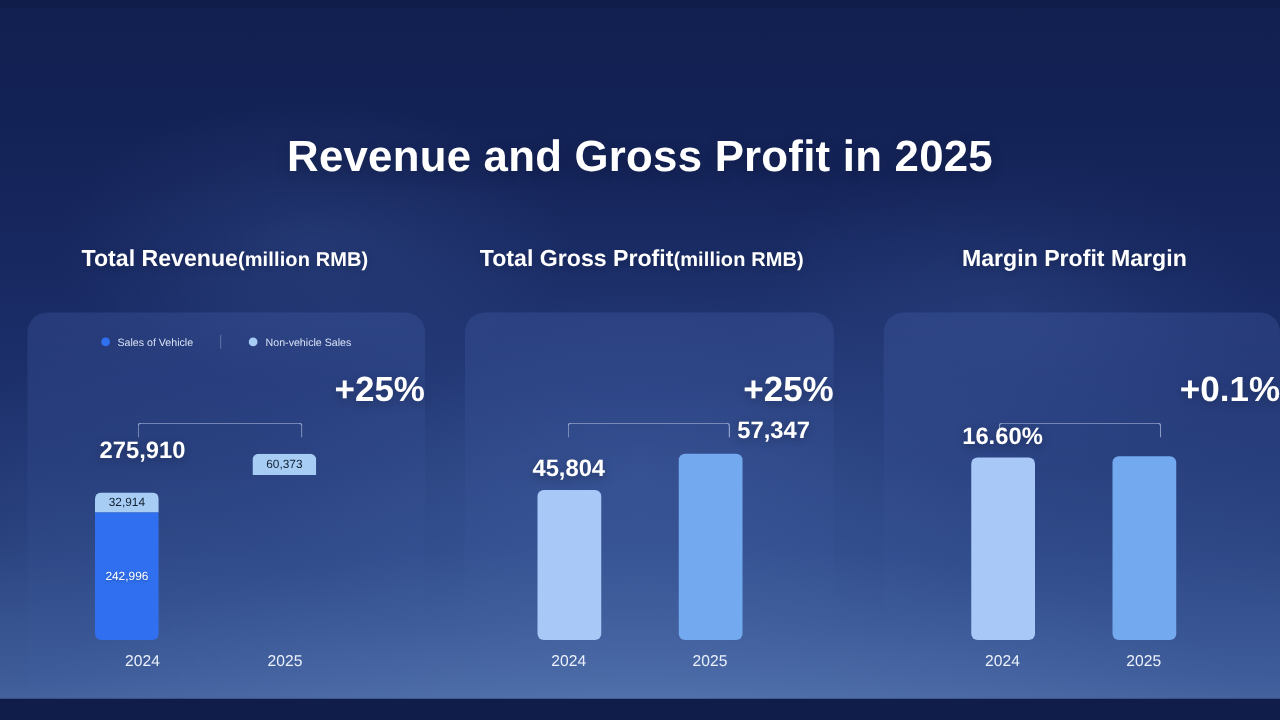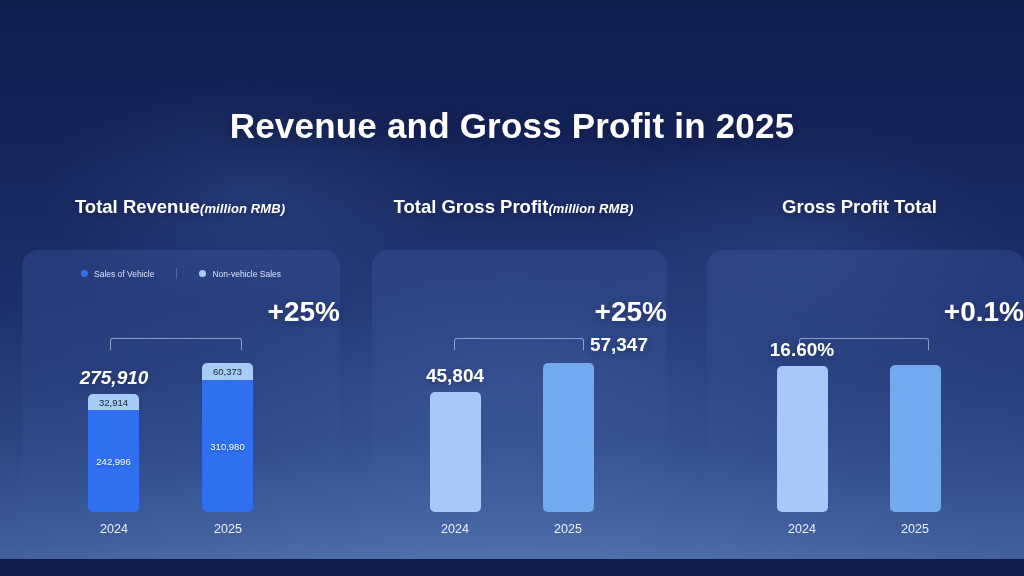--- a/index.html
+++ b/index.html
@@ -50,23 +50,22 @@
   .panel-2 { left:360px; width:307px; }
   .panel-3 { left:695px; width:329px; }
 
   .panel-head {
     width:100%; text-align:center;
     font-size:18.5px; font-weight:600; color:#ffffff;
     white-space:nowrap;
     text-shadow:0 1px 6px rgba(0,0,0,0.2);
   }
   .panel-head .unit {
-    font-size:13px; font-weight:600; color:#ffffff;
+    font-size:16px; font-weight:600; color:#ffffff;
     letter-spacing:0.1px;
-    font-style:italic;
   }
 
   .card {
     position:absolute; left:0; top:54px; width:100%; height:308px;
     background:linear-gradient(180deg, rgba(70,96,170,0.30) 0%, rgba(62,88,160,0.17) 40%, rgba(70,102,172,0.06) 100%);
     border-radius:16px 16px 0 0;
   }
   .panel-1 .card { left:22px; width:318px; }
   .panel-2 .card { left:12px; width:295px; }
   .panel-3 .card { left:12px; width:317px; }
@@ -152,38 +151,35 @@
           <span class="legend-dot" style="background:#a8cdf5"></span>
           <span class="legend-label">Non-vehicle Sales</span>
         </div>
       </div>
 
       <div class="delta" style="top:46px">+25%</div>
       <div class="bracket" style="left:88px; top:88px; width:132px;"></div>
 
       <div class="plot">
 
-        <div class="bar" style="left:66px; bottom:46px; height:118px;justify-content:center;">
+        <div class="bar" style="left:54px; bottom:46px; height:118px;justify-content:center;">
           <div class="seg" style="height:16px; background:#a8cdf5;">
             <span class="seg-label" style="color:#123; text-shadow:none;">32,914</span>
           </div>
           <div class="seg" style="height:102px; background:#3070f0;">
             <span class="seg-label">242,996</span>
           </div>
         </div>
-        <div class="bar-total" style="left:12px; bottom:169px;font-style:italic;">275,910</div>
+        <div class="bar-total" style="left:12px; bottom:186px;">275,910</div>
         <div class="year" style="left:32px; bottom:22px;">2024</div>
 
         <div class="bar" style="left:180px; bottom:46px; height:149px;">
           <div class="seg" style="height:17px; background:#a8cdf5;">
             <span class="seg-label" style="color:#123; text-shadow:none;">60,373</span>
           </div>
-          <div class="seg" style="height:132px; background:#3070f0;">
-            <span class="seg-label">310,980</span>
-          </div>
         </div>
         <div class="year" style="left:146px; bottom:22px;">2025</div>
       </div>
     </div>
   </div>
 
   <div class="panel panel-2">
     <div class="panel-head">
       <span>Total Gross Profit</span><span class="unit">(million RMB)</span>
     </div>
@@ -198,21 +194,21 @@
 
         <div class="bar" style="left:171px; bottom:46px; height:149px; background:#73a9ee;"></div>
         <div class="bar-total" style="left:116px; bottom:202px;text-align:right;">57,347</div>
         <div class="year" style="left:136px; bottom:22px;">2025</div>
       </div>
     </div>
   </div>
 
   <div class="panel panel-3">
     <div class="panel-head">
-      <span>Gross Profit Total</span><span class="unit"></span>
+      <span>Margin Profit Margin</span><span class="unit"></span>
     </div>
     <div class="card">
       <div class="delta" style="top:46px">+0.1%</div>
       <div class="bracket" style="left:92px; top:88px; width:130px;"></div>
 
       <div class="plot">
         <div class="bar" style="left:70px; bottom:46px; height:146px; background:#a8c8f8;"></div>
         <div class="bar-total" style="left:15px; bottom:197px;">16.60%</div>
         <div class="year" style="left:35px; bottom:22px;">2024</div>
 

